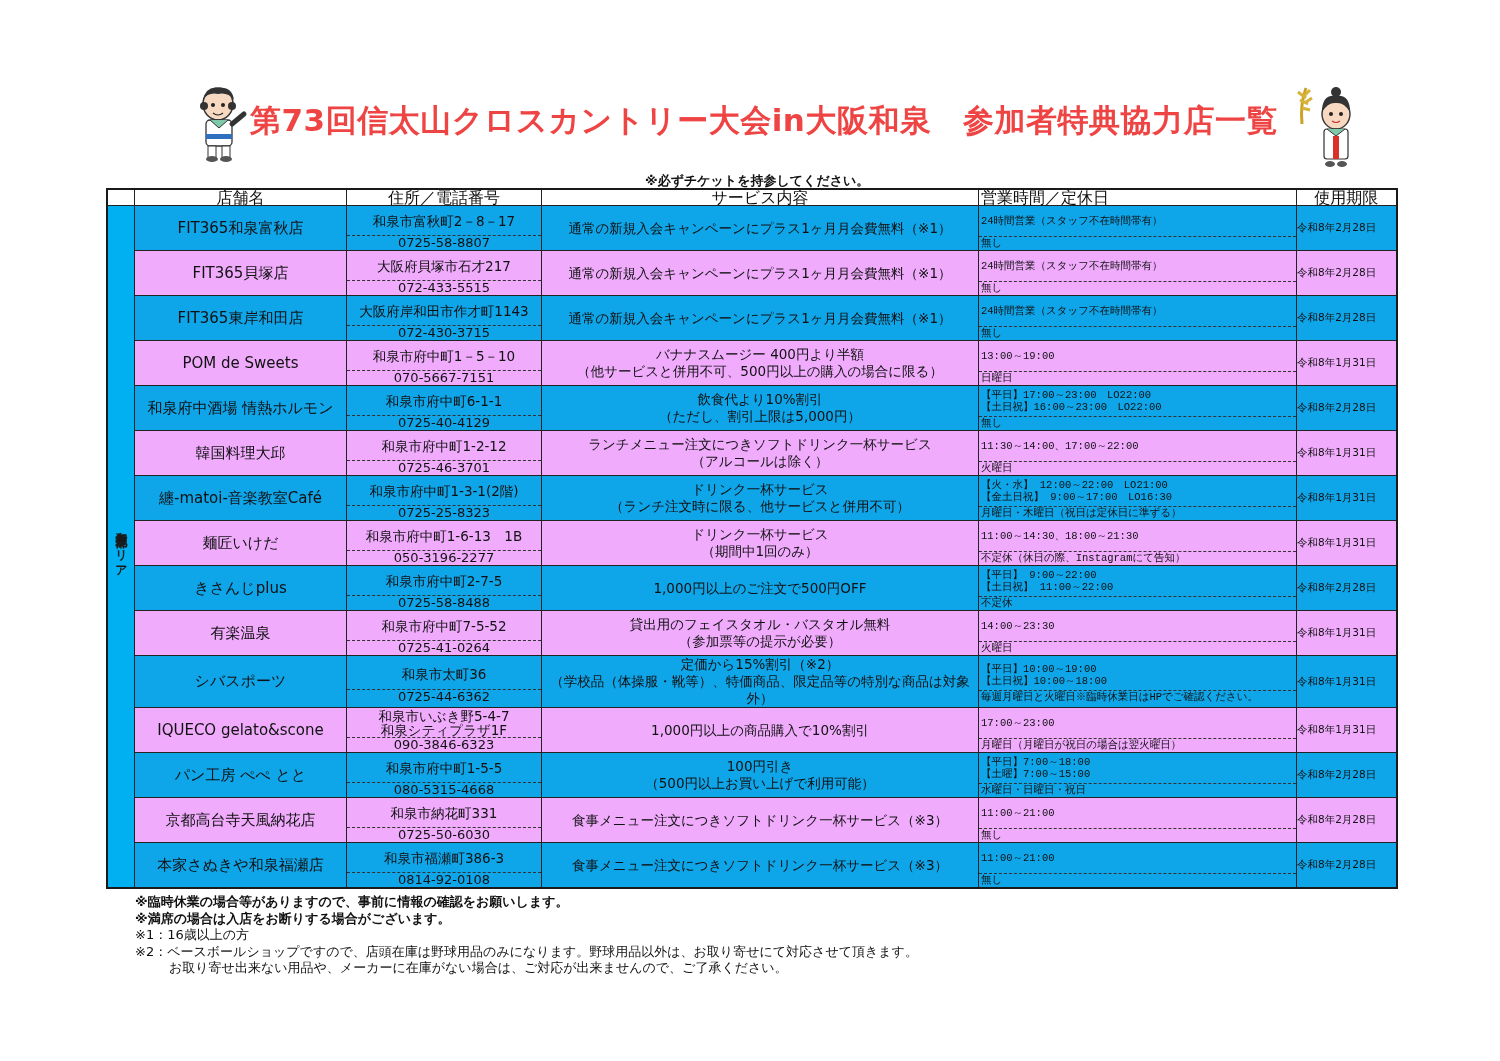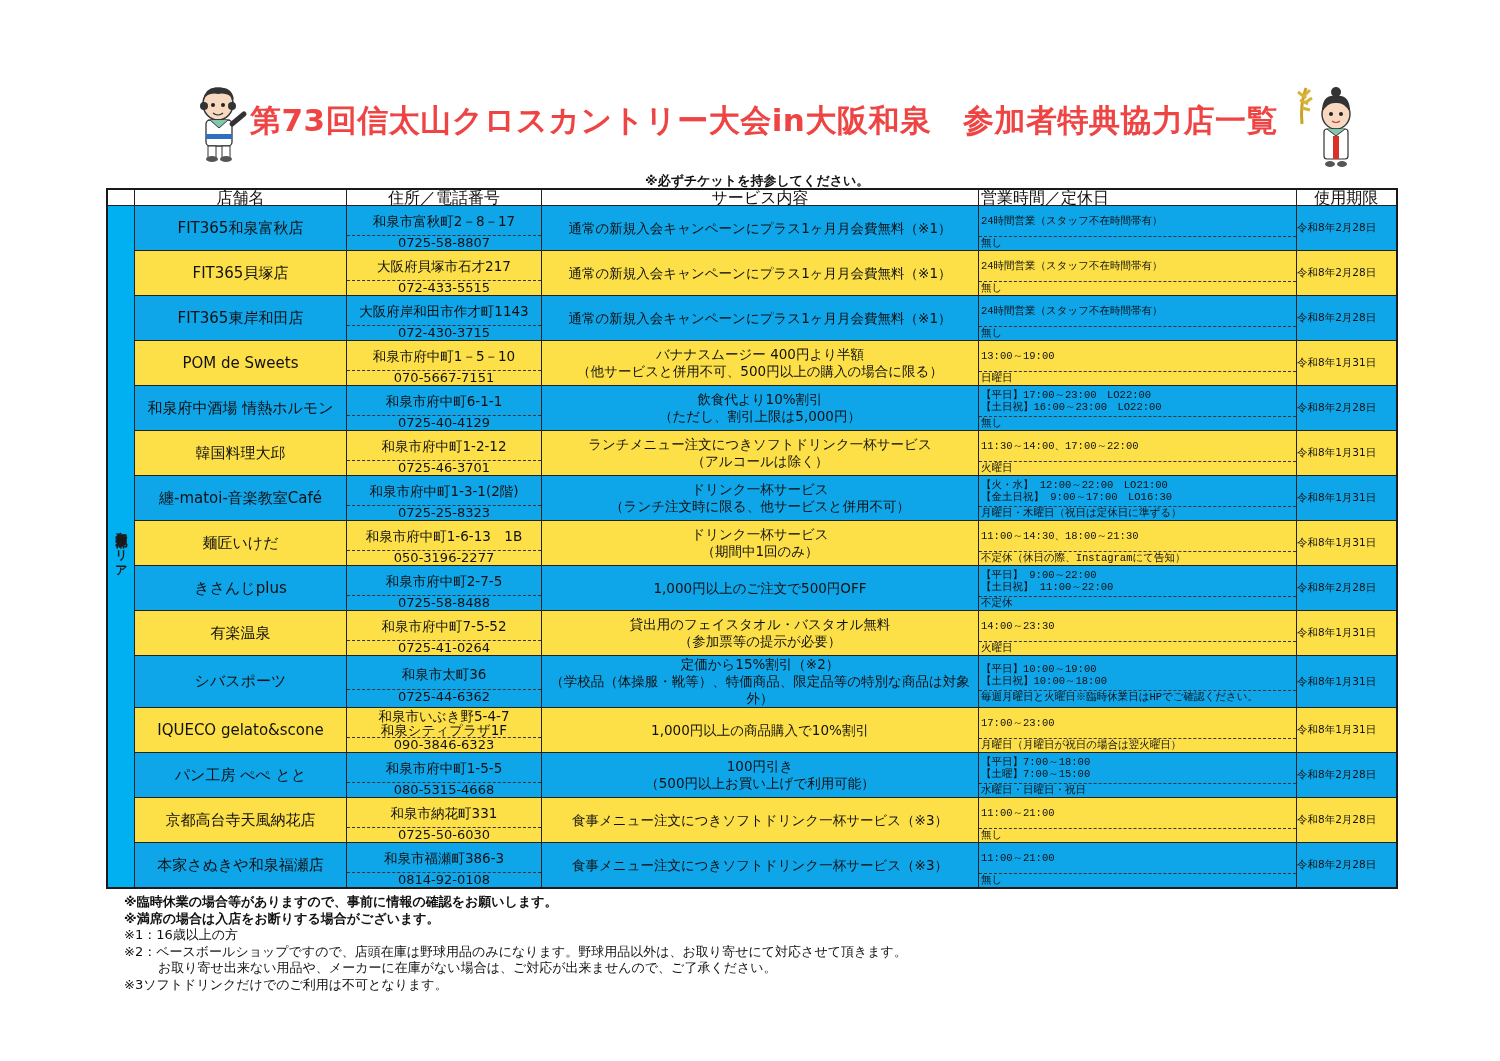--- a/index.html
+++ b/index.html
@@ -10,36 +10,36 @@
   .mascot { position: absolute; }
   .mascot-left { left: 188px; top: 84px; width: 66px; height: 78px; }
   .mascot-right { left: 1292px; top: 84px; width: 80px; height: 86px; }
   .notice { position: absolute; left: 645px; top: 172px; font-size: 13px; font-weight: bold; white-space: nowrap; }
   table.list { position: absolute; left: 106px; top: 188px; border-collapse: collapse;
                border: 2px solid #1a1a1a; table-layout: fixed; }
   table.list th { font-weight: normal; font-size: 16px; background: #fff; height: 15px; padding: 0;
                   border: 1px solid #222; line-height: 15px; }
   table.list td { padding: 0; border: 1px solid #222; vertical-align: middle; }
   tr.dark td.cell { background: #0ea5e9; }
-  tr.light td.cell { background: #fde047; }
+  tr.light td.cell { background: #f0abfc; }
   td.band { background: #00b0f0; width: 26px; border-right: 2px solid #1a1a1a; }
   .band-text { writing-mode: vertical-rl; font-size: 12px; font-weight: bold; color: #1a1a1a;
                letter-spacing: 1px; margin: 0 auto; text-orientation: upright; }
   .name { text-align: center; font-size: 15px; white-space: nowrap; }
   .addr-box { display: flex; flex-direction: column; height: 44px; }
   .addr-top { flex: 1; display: flex; align-items: center; justify-content: center; font-size: 13.5px;
               border-bottom: 1px dashed #333; white-space: nowrap; line-height: 14px; text-align: center; flex-direction: column; }
   .addr-bot { height: 14px; font-size: 13px; text-align: center; line-height: 14px; white-space: nowrap; }
   .service { text-align: center; font-size: 13.5px; line-height: 17px; }
   .hours-box { display: flex; flex-direction: column; height: 44px; font-family: Liberation Mono, monospace; }
   .hours-top { flex: 1; font-size: 10.5px; border-bottom: 1px dashed #333; padding-left: 2px;
                display: flex; flex-direction: column; justify-content: center; line-height: 12px; white-space: nowrap; }
   .hours-bot { height: 13px; font-size: 10.5px; padding-left: 2px; line-height: 13px; white-space: nowrap; }
   .expiry { text-align: left; font-size: 10.5px; white-space: nowrap; }
-  .notes { position: absolute; left: 124px; top: 894px; font-size: 13px; line-height: 16.5px; }
+  .notes { position: absolute; left: 135px; top: 894px; font-size: 13px; line-height: 16.5px; }
   .notes .b { font-weight: bold; }
   .notes .indent { padding-left: 34px; }
 </style>
 </head>
 <body>
 
 <svg class="mascot mascot-left" viewBox="0 0 66 78">
   <ellipse cx="30" cy="20" rx="15" ry="16" fill="#f6d9c0" stroke="#333" stroke-width="1.5"></ellipse>
   <path d="M15 16 Q18 2 30 4 Q44 2 46 16 Q40 8 30 10 Q20 8 15 16Z" fill="#333"></path>
   <circle cx="16" cy="22" r="4" fill="#333"></circle>
@@ -459,14 +459,13 @@
       </tr>
     </tbody>
 </table>
 
 <div class="notes">
   <div class="b">※臨時休業の場合等がありますので、事前に情報の確認をお願いします。</div>
   <div class="b">※満席の場合は入店をお断りする場合がございます。</div>
   <div>※1：16歳以上の方</div>
   <div>※2：ベースボールショップですので、店頭在庫は野球用品のみになります。野球用品以外は、お取り寄せにて対応させて頂きます。</div>
   <div class="indent">お取り寄せ出来ない用品や、メーカーに在庫がない場合は、ご対応が出来ませんので、ご了承ください。</div>
-  <div>※3ソフトドリンクだけでのご利用は不可となります。</div>
 </div>
 
 </body></html>

